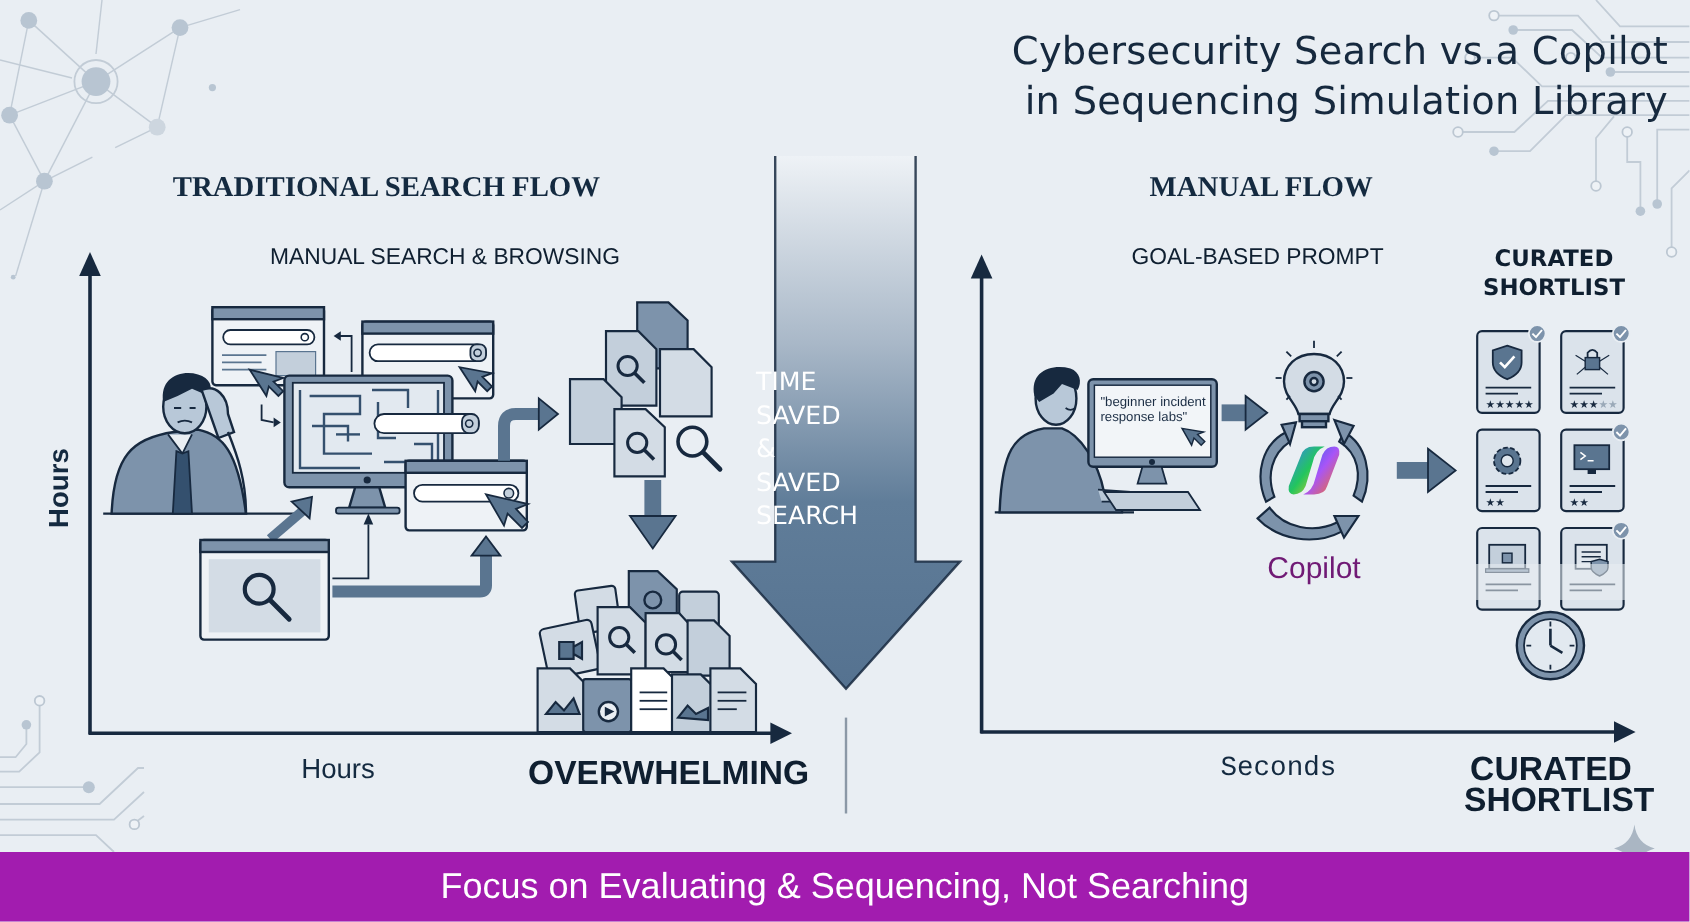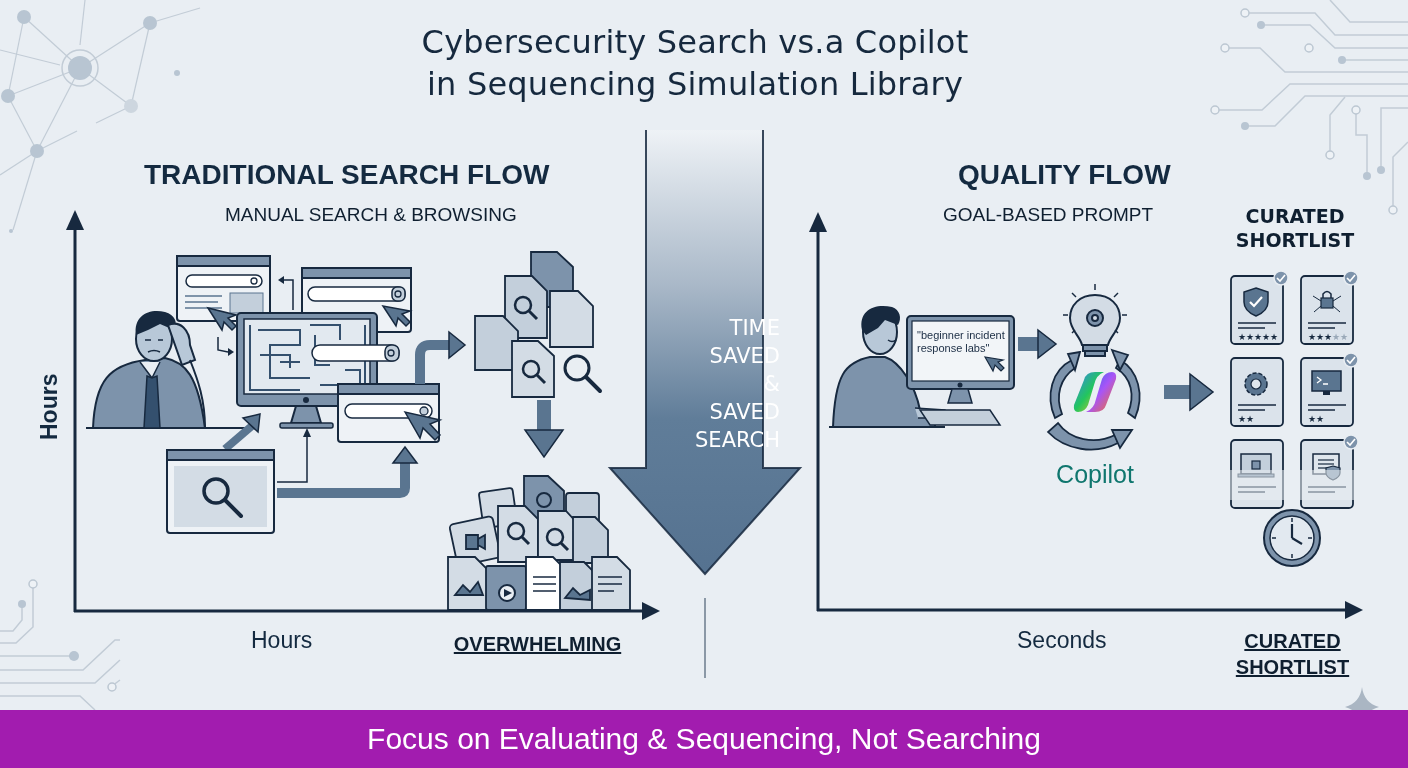--- a/index.html
+++ b/index.html
@@ -1,29 +1,29 @@
 <!DOCTYPE html>
 <html><head>
 <meta charset="utf-8">
 <style>
   html,body{margin:0;padding:0;}
   body{width:1408px;height:768px;position:relative;overflow:hidden;background:#e9eef3;font-family:"Liberation Sans",sans-serif;color:#142a40;}
   .abs{position:absolute;}
   .bg-deco{position:absolute;left:0;top:0;width:1408px;height:710px;}
-  .title{position:absolute;left:0;width:1390px;text-align:center;font-family:"DejaVu Sans",sans-serif;font-size:32px;color:#16293e;line-height:40px;letter-spacing:0.2px;}
+  .title{position:absolute;left:0;width:1390px;text-align:right;font-family:"DejaVu Sans",sans-serif;font-size:32px;color:#16293e;line-height:40px;letter-spacing:0.2px;}
   .t1{top:22px;} .t2{top:64px;}
-  .section-head{position:absolute;font-family:Liberation Sans, sans-serif;font-weight:bold;font-size:28px;color:#142a40;margin-top:16px;}
+  .section-head{position:absolute;font-family:Liberation Serif, serif;font-weight:bold;font-size:24px;color:#142a40;}
   .sub{position:absolute;font-size:19px;color:#0f1f30;text-transform:uppercase;}
   .sub-b{position:absolute;font-family:"DejaVu Sans",sans-serif;font-weight:bold;font-size:19px;color:#0f1f30;text-align:center;line-height:24px;}
   .axis-label{position:absolute;font-size:23px;color:#142a40;}
-  .axis-end{position:absolute;font-size:20px;color:#0f1f30;text-align:center;line-height:26px;font-weight:bold;text-decoration:underline;}
-  .center-arrow-text{position:absolute;left:630px;width:150px;top:314px;text-align:right;color:#fff;font-family:"DejaVu Sans",sans-serif;font-size:21px;line-height:28px;}
+  .axis-end{position:absolute;font-size:28px;color:#0f1f30;text-align:center;line-height:26px;font-weight:bold;}
+  .center-arrow-text{position:absolute;left:630px;width:150px;top:304px;text-align:left;color:#fff;font-family:"DejaVu Sans",sans-serif;font-size:21px;line-height:28px;}
   .footer{position:absolute;left:0;top:710px;width:1408px;height:68px;background:#a21caf;}
   .footer-text{position:absolute;left:0;top:0;width:1408px;height:58px;line-height:58px;text-align:center;color:#fff;font-size:30px;}
-  .copilot-label{position:absolute;left:1040px;top:460px;width:110px;text-align:center;font-size:25px;color:#0f766e;}
+  .copilot-label{position:absolute;left:1040px;top:460px;width:110px;text-align:center;font-size:25px;color:#701a75;}
   .prompt-text{position:absolute;left:917px;top:329px;width:95px;font-size:11px;line-height:13px;color:#1b2d44;}
   svg{overflow:visible;}
 </style>
 </head>
 <body>
 
 <svg class="bg-deco" width="1408" height="710">
   <g stroke="#c2ccd6" stroke-width="1.2" fill="none">
     <line x1="24" y1="17" x2="80" y2="68"></line>
       <line x1="24" y1="17" x2="8" y2="96"></line>
@@ -278,21 +278,21 @@
   <path d="M46,0 L46,338 L10,338 L105,444 L200,338 L163,338 L163,0" fill="none" stroke="#17293f" stroke-width="2" stroke-opacity="0.85"></path>
 </svg>
 <div class="center-arrow-text">
   <div>TIME</div>
   <div>SAVED</div>
   <div>&amp;</div>
   <div>SAVED</div>
   <div>SEARCH</div>
 </div>
 
-<div class="section-head" style="left:958px;top:143px;">QUALITY FLOW</div>
+<div class="section-head" style="left:958px;top:143px;">MANUAL FLOW</div>
 <div class="sub" style="left:943px;top:204px;">GOAL-BASED PROMPT</div>
 <div class="sub-b" style="left:1220px;top:204px;width:150px;">
   <div>CURATED</div>
   <div>SHORTLIST</div>
 </div>
 
 <svg class="abs" style="left:0;top:0;" width="1408" height="620">
   <line x1="829" y1="427" x2="945" y2="427" stroke="#17293f" stroke-width="2"></line>
 
   <g>
@@ -460,21 +460,21 @@
   <g stroke="#17293f" stroke-width="1.5">
     <line x1="30" y1="10" x2="30" y2="14"></line>
       <line x1="30" y1="46" x2="30" y2="50"></line>
     <line x1="10" y1="30" x2="14" y2="30"></line>
       <line x1="46" y1="30" x2="50" y2="30"></line>
   </g>
   <line x1="30" y1="30" x2="30" y2="16" stroke="#17293f" stroke-width="2.2"></line>
   <line x1="30" y1="30" x2="40" y2="36" stroke="#17293f" stroke-width="2.2"></line>
 </svg>
 
-<div class="axis-label" style="left:1017px;top:627px;">Seconds</div>
+<div class="axis-label" style="left:1017px;top:627px;font-family:Liberation Mono, monospace;">Seconds</div>
 <div class="axis-end" style="left:1220px;top:628px;width:145px;">
   <div>CURATED</div>
   <div>SHORTLIST</div>
 </div>
 
 <svg class="abs" style="left:1345px;top:687px;" width="34" height="40">
   <path d="M17,0 Q19,16 34,20 Q19,24 17,40 Q15,24 0,20 Q15,16 17,0 Z" fill="#aab6c3"></path>
 </svg>
 
 <div class="footer">

